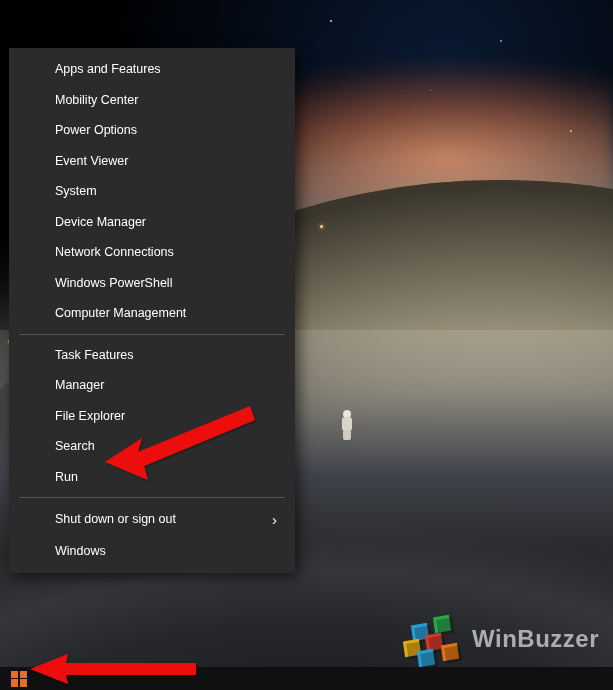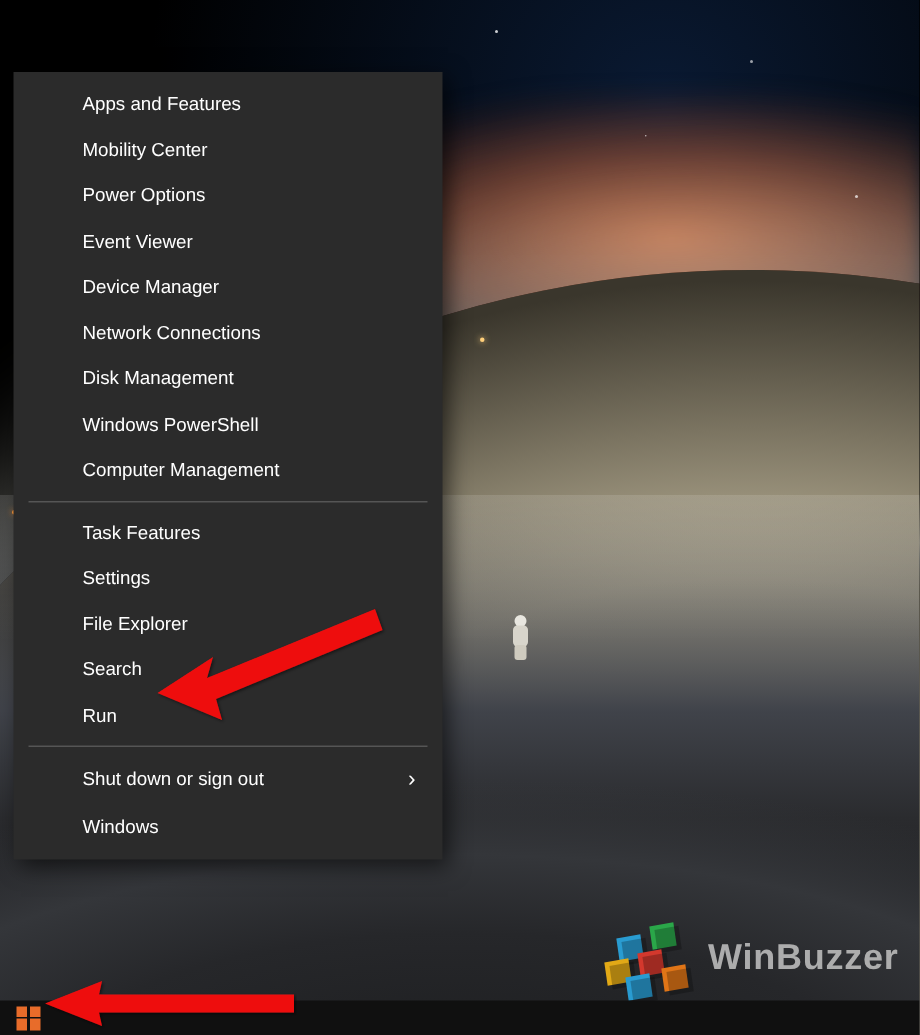--- a/index.html
+++ b/index.html
@@ -140,42 +140,42 @@
   <div class="item">
       <span>Mobility Center</span>
     </div>
   <div class="item">
       <span>Power Options</span>
     </div>
   <div class="item">
       <span>Event Viewer</span>
     </div>
   <div class="item">
+      <span>System</span>
+    </div>
+  <div class="item">
       <span>Device Manager</span>
     </div>
   <div class="item">
       <span>Network Connections</span>
     </div>
   <div class="item">
-      <span>Disk Management</span>
-    </div>
-  <div class="item">
       <span>Windows PowerShell</span>
     </div>
   <div class="item">
       <span>Computer Management</span>
     </div>
 
   <div class="sep"></div>
 
   <div class="item">
       <span>Task Features</span>
     </div>
   <div class="item">
-      <span>Settings</span>
+      <span>Manager</span>
     </div>
   <div class="item">
       <span>File Explorer</span>
     </div>
   <div class="item">
       <span>Search</span>
     </div>
   <div class="item">
       <span>Run</span>
     </div>

